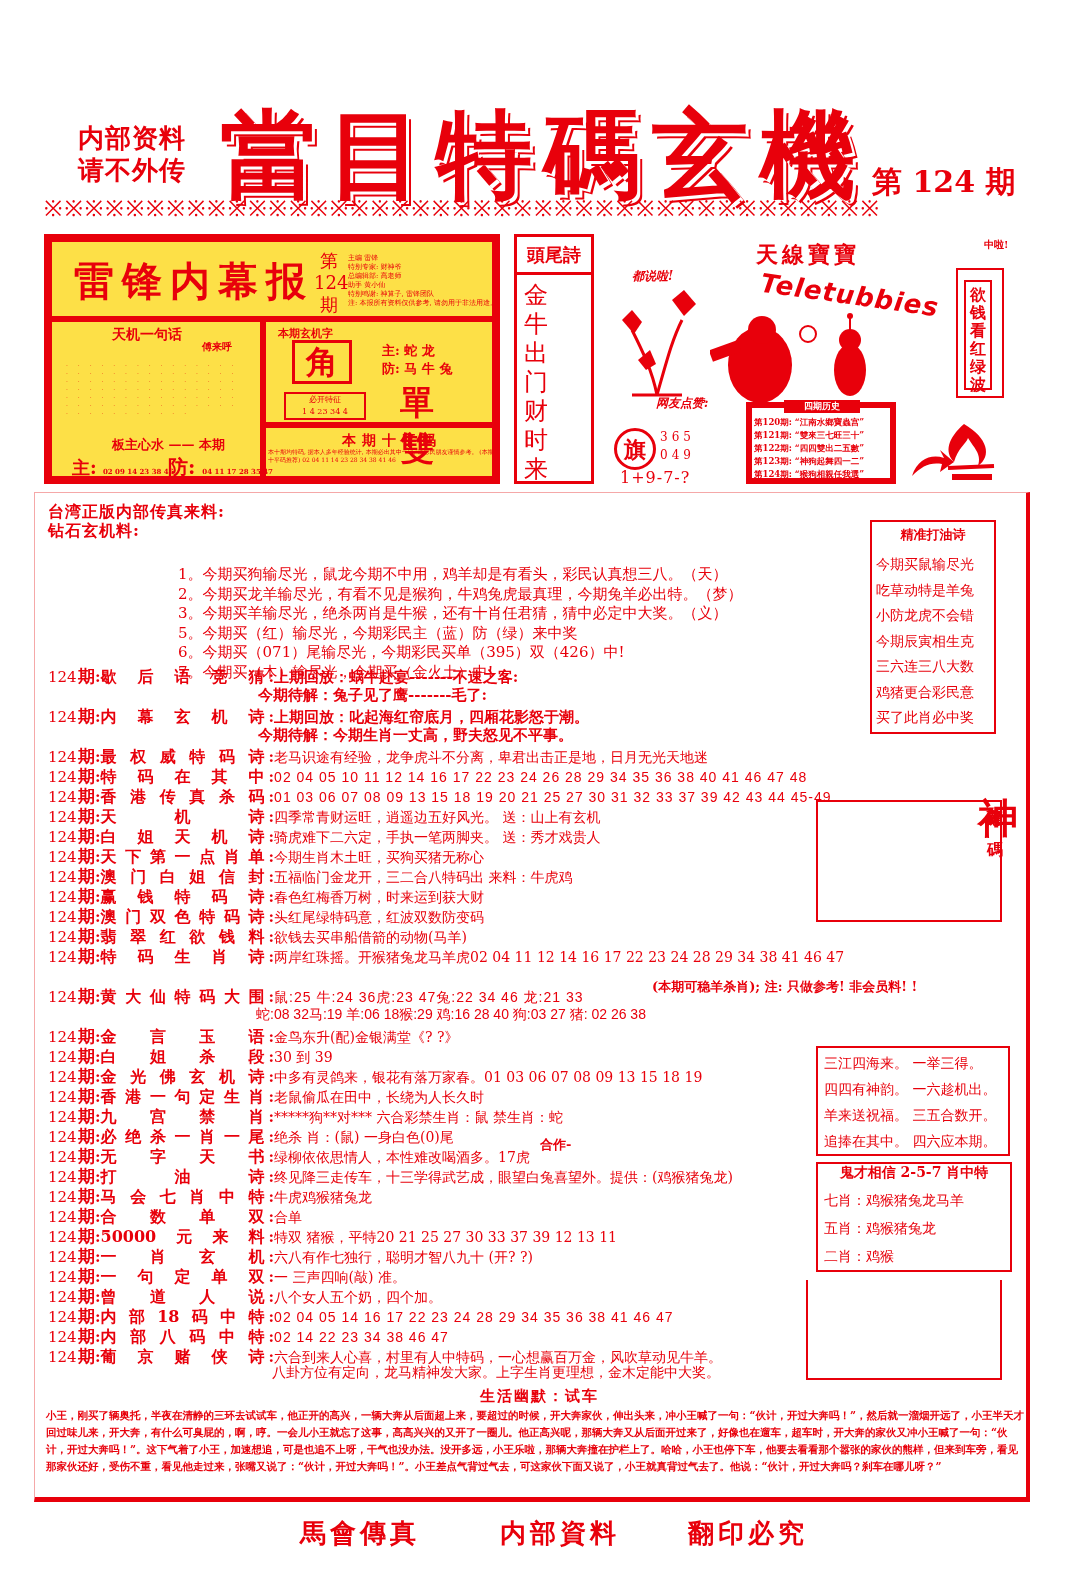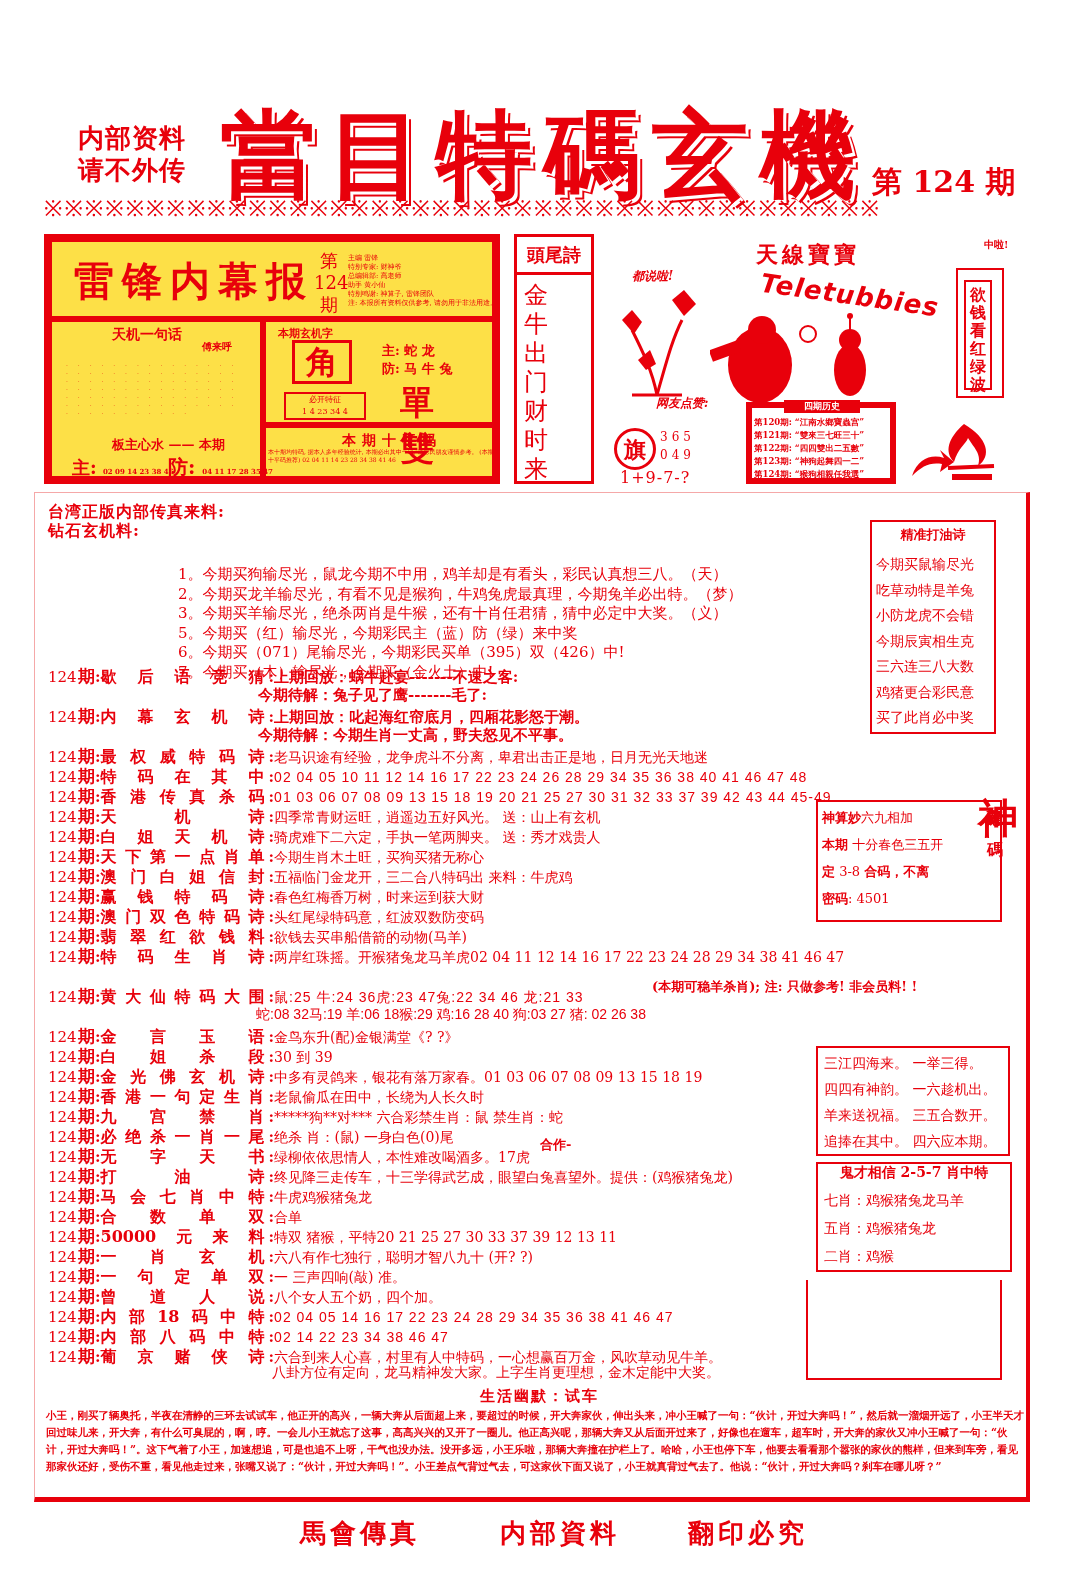--- a/index.html
+++ b/index.html
@@ -257,26 +257,20 @@
 <div class="row" style="top:826px"><span class="num">124</span><span class="qi">期</span><span class="colon">:</span><span class="label">白姐天机诗</span><span class="colon">:</span><span class="val">骑虎难下二六定，手执一笔两脚夹。 送：秀才戏贵人</span></div>
 <div class="row" style="top:846px"><span class="num">124</span><span class="qi">期</span><span class="colon">:</span><span class="label">天下第一点肖单</span><span class="colon">:</span><span class="val">今期生肖木土旺，买狗买猪无称心</span></div>
 <div class="row" style="top:866px"><span class="num">124</span><span class="qi">期</span><span class="colon">:</span><span class="label">澳门白姐信封</span><span class="colon">:</span><span class="val">五福临门金龙开，三二合八特码出   来料：牛虎鸡</span></div>
 <div class="row" style="top:886px"><span class="num">124</span><span class="qi">期</span><span class="colon">:</span><span class="label">赢钱特码诗</span><span class="colon">:</span><span class="val">春色红梅香万树，时来运到获大财</span></div>
 <div class="row" style="top:906px"><span class="num">124</span><span class="qi">期</span><span class="colon">:</span><span class="label">澳门双色特码诗</span><span class="colon">:</span><span class="val">头红尾绿特码意，红波双数防变码</span></div>
 <div class="row" style="top:926px"><span class="num">124</span><span class="qi">期</span><span class="colon">:</span><span class="label">翡翠红欲钱料</span><span class="colon">:</span><span class="val">欲钱去买串船借箭的动物(马羊)</span></div>
 <div class="row" style="top:946px"><span class="num">124</span><span class="qi">期</span><span class="colon">:</span><span class="label">特码生肖诗</span><span class="colon">:</span><span class="val">两岸红珠摇。开猴猪兔龙马羊虎02 04 11 12 14 16 17 22 23 24 28 29 34 38 41 46 47</span></div>
 
 <div class="abs side2">
   <div class="side2-frame"></div>
-  <div class="side2-lines">
-    <div><b>神算妙</b><span>六九相加</span></div>
-    <div><b>本期</b> <span>十分春色三五开</span></div>
-    <div><b>定</b> <span>3-8</span> <b>合码，不离</b></div>
-    <div><b>密码</b><span>: 4501</span></div>
-  </div>
   <div class="side2-deco">
     <div style="writing-mode:vertical-rl;margin:0 auto;">入夢應</div>
     <div class="side2-big">神</div>
     <div>碼</div>
   </div>
 </div>
 
 <div class="row" style="top:986px"><span class="num">124</span><span class="qi">期</span><span class="colon">:</span><span class="label">黄大仙特码大围</span><span class="colon">:</span><span class="val nums">鼠:25  牛:24 36虎:23 47兔:22 34 46 龙:21 33</span></div>
 <div class="cont" style="left:256px;top:1006px;font-weight:normal;font-family:'Liberation Sans',sans-serif;font-size:14px">蛇:08 32马:19 羊:06 18猴:29 鸡:16 28 40 狗:03 27  猪: 02 26 38</div>
 <div class="cont" style="left:652px;top:978px;font-size:13px">(本期可稳羊杀肖);  注: 只做参考!  非会员料!  !</div>

